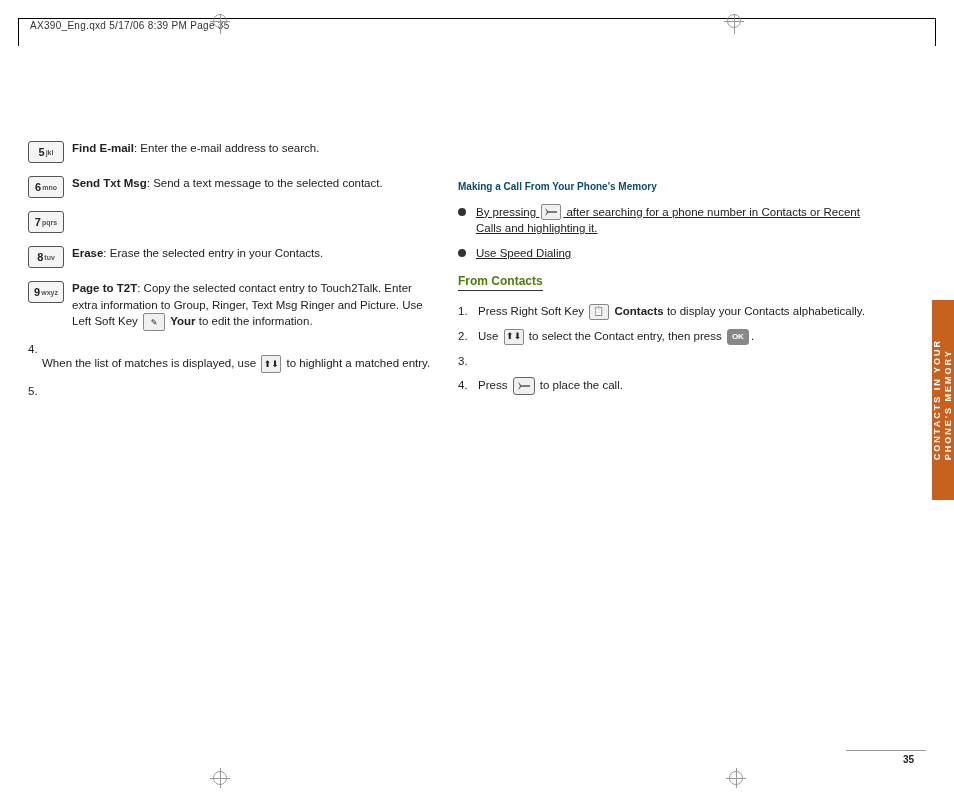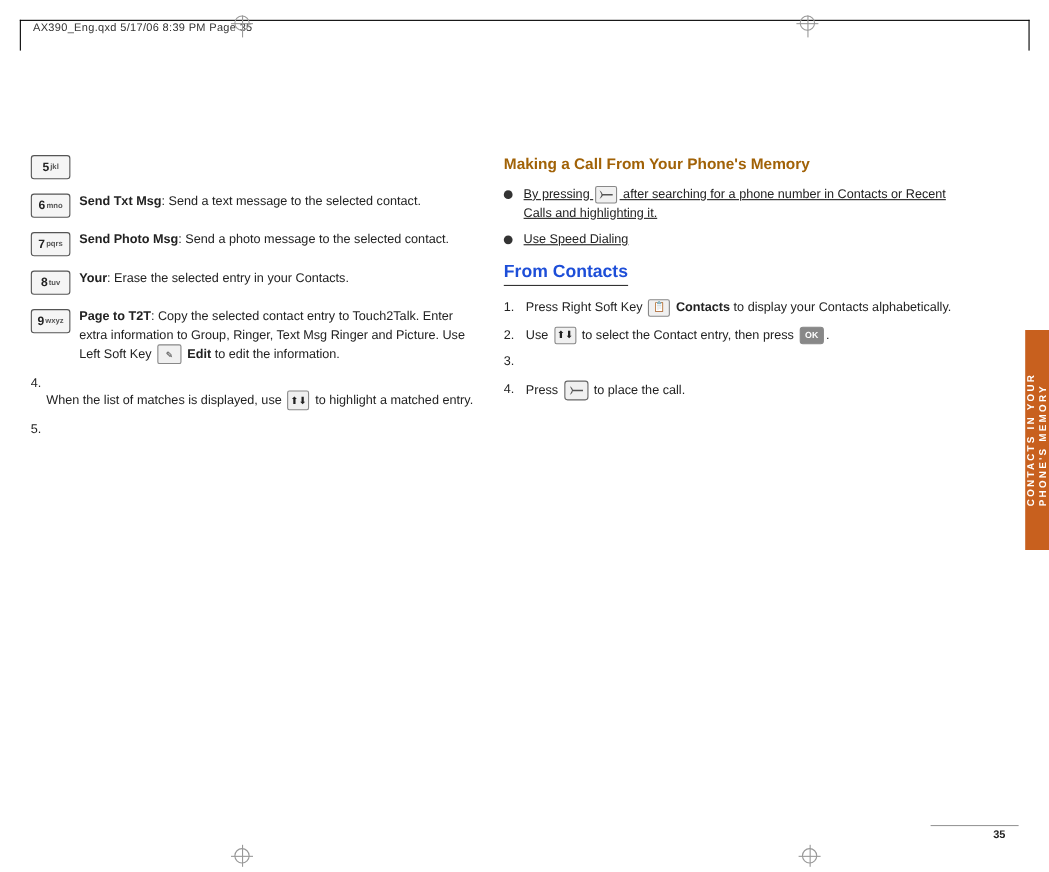--- a/index.html
+++ b/index.html
@@ -196,25 +196,26 @@
       border: 1px solid #666;
       border-radius: 3px;
       background: #f0f0f0;
       margin: 0 2px;
       vertical-align: middle;
       font-size: 8px;
     }
 
     
     .section-title {
-      color: #a16207;
-      font-size: 14px;
+      color: #0c4a6e;
+      font-size: 10px;
       font-weight: bold;
       line-height: 1.35;
       margin-bottom: 10px;
+      margin-top: 40px;
     }
 
     .intro-text {
       font-size: 11.5px;
       line-height: 1.5;
       color: #222;
       margin-bottom: 12px;
     }
 
     .bullet-list {
@@ -235,23 +236,23 @@
       width: 8px;
       height: 8px;
       background: #333;
       border-radius: 50%;
       margin-right: 10px;
       margin-top: 4px;
       flex-shrink: 0;
     }
 
     .sub-section-title {
-      font-size: 16px;
-      font-weight: bold;
-      color: #1d4ed8;
+      font-size: 12px;
+      font-weight: bold;
+      color: #4d7c0f;
       margin-bottom: 8px;
       border-bottom: 1px solid #333;
       padding-bottom: 2px;
       display: inline-block;
     }
 
     .numbered-steps {
       margin-top: 4px;
     }
 
@@ -347,61 +348,61 @@
 
 <div class="main-content">
 
   <div class="left-column">
 
     <div class="menu-item">
       <div class="key-icon">
         <span class="key-num">5</span>
         <span class="key-alpha">jkl</span>
       </div>
+      <div class="menu-text">
+        <strong>Find E-mail</strong>: Enter the e-mail address to search.
+      </div>
     </div>
 
     <div class="menu-item">
       <div class="key-icon">
         <span class="key-num">6</span>
         <span class="key-alpha">mno</span>
       </div>
       <div class="menu-text">
         <strong>Send Txt Msg</strong>: Send a text message to the selected contact.
       </div>
     </div>
 
     <div class="menu-item">
       <div class="key-icon">
         <span class="key-num">7</span>
         <span class="key-alpha">pqrs</span>
       </div>
-      <div class="menu-text">
-        <strong>Send Photo Msg</strong>: Send a photo message to the selected contact.
-      </div>
     </div>
 
     <div class="menu-item">
       <div class="key-icon">
         <span class="key-num">8</span>
         <span class="key-alpha">tuv</span>
       </div>
       <div class="menu-text">
-        <strong>Your</strong>: Erase the selected entry in your Contacts.
+        <strong>Erase</strong>: Erase the selected entry in your Contacts.
       </div>
     </div>
 
     <div class="menu-item">
       <div class="key-icon">
         <span class="key-num">9</span>
         <span class="key-alpha">wxyz</span>
       </div>
       <div class="menu-text">
         <strong>Page to T2T</strong>: Copy the selected contact entry to Touch2Talk. Enter extra information to Group, Ringer, Text Msg Ringer and Picture. Use Left Soft Key
         <span class="contacts-icon" style="font-size:8px;">✎</span>
-        <strong>Edit</strong> to edit the information.
+        <strong>Your</strong> to edit the information.
       </div>
     </div>
 
     <div class="step-item">
       <span class="step-num">4.&nbsp;</span>
       <div class="step-text">
         When the list of matches is displayed, use
         <span class="nav-icon">⬆⬇</span>
         to highlight a matched entry.
       </div>

